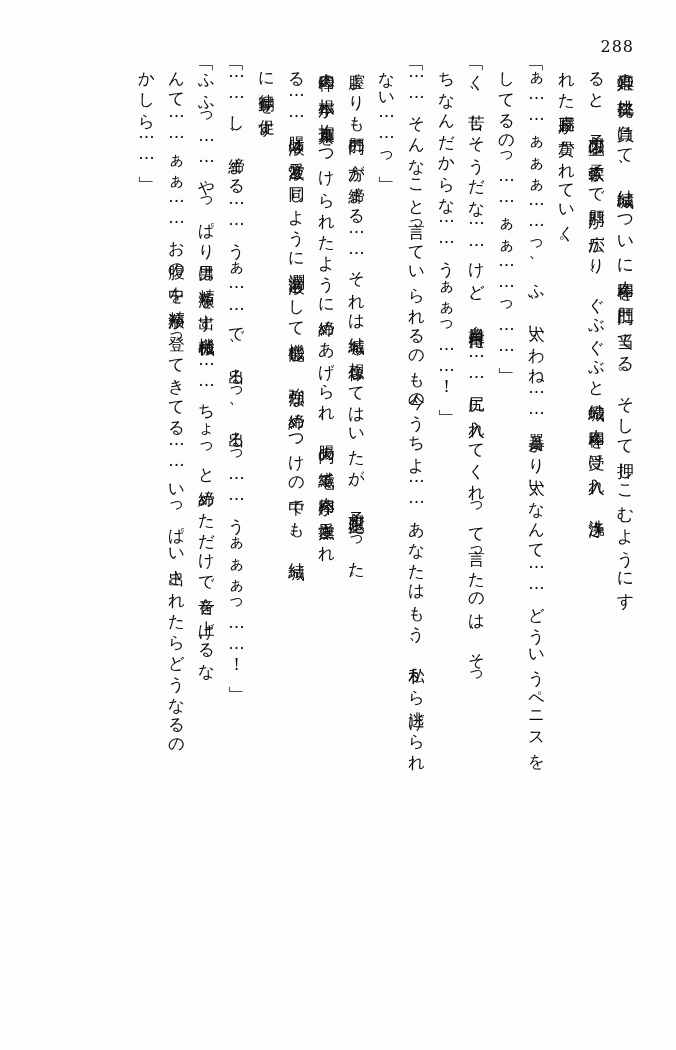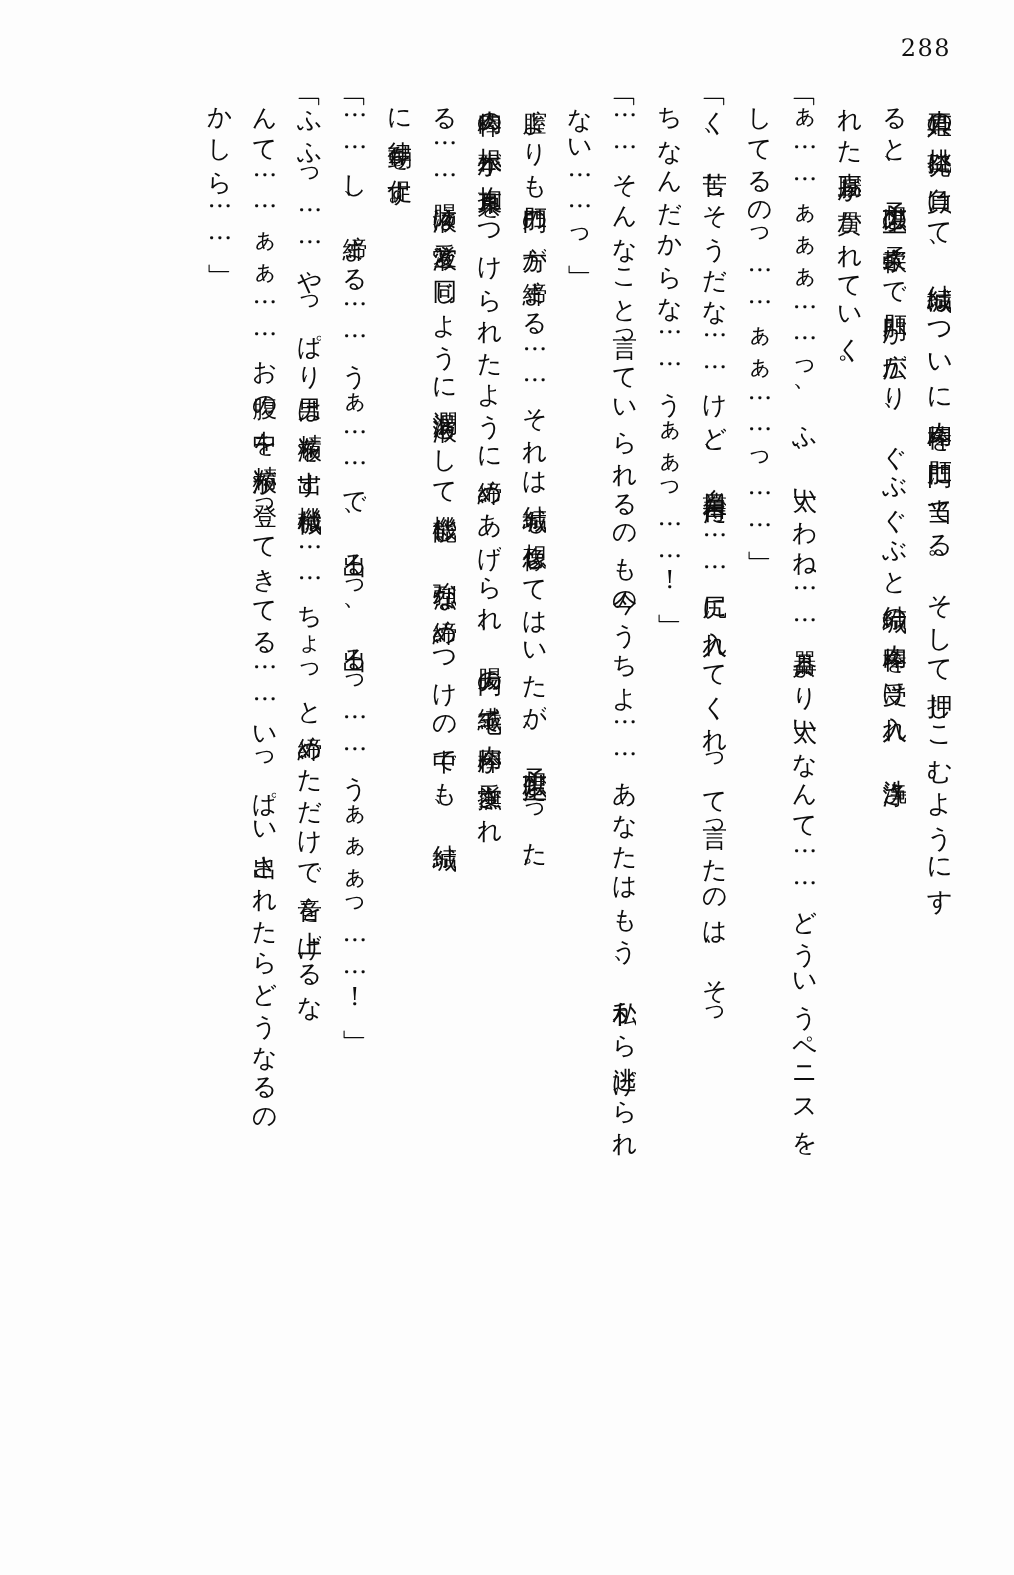--- a/index.html
+++ b/index.html
@@ -16,21 +16,21 @@
   }
   .page {
     position: relative;
     width: 676px;
     height: 1050px;
     background: #fdfdfd;
     box-sizing: border-box;
   }
   .page-number {
     position: absolute;
-    top: 22px;
+    top: 37px;
     right: 42px;
     font-size: 16px;
     letter-spacing: 1px;
     font-family: "DejaVu Serif", "Liberation Serif", serif;
     color: #111;
   }
   .text-block {
     position: absolute;
     top: 60px;
     left: 40px;

